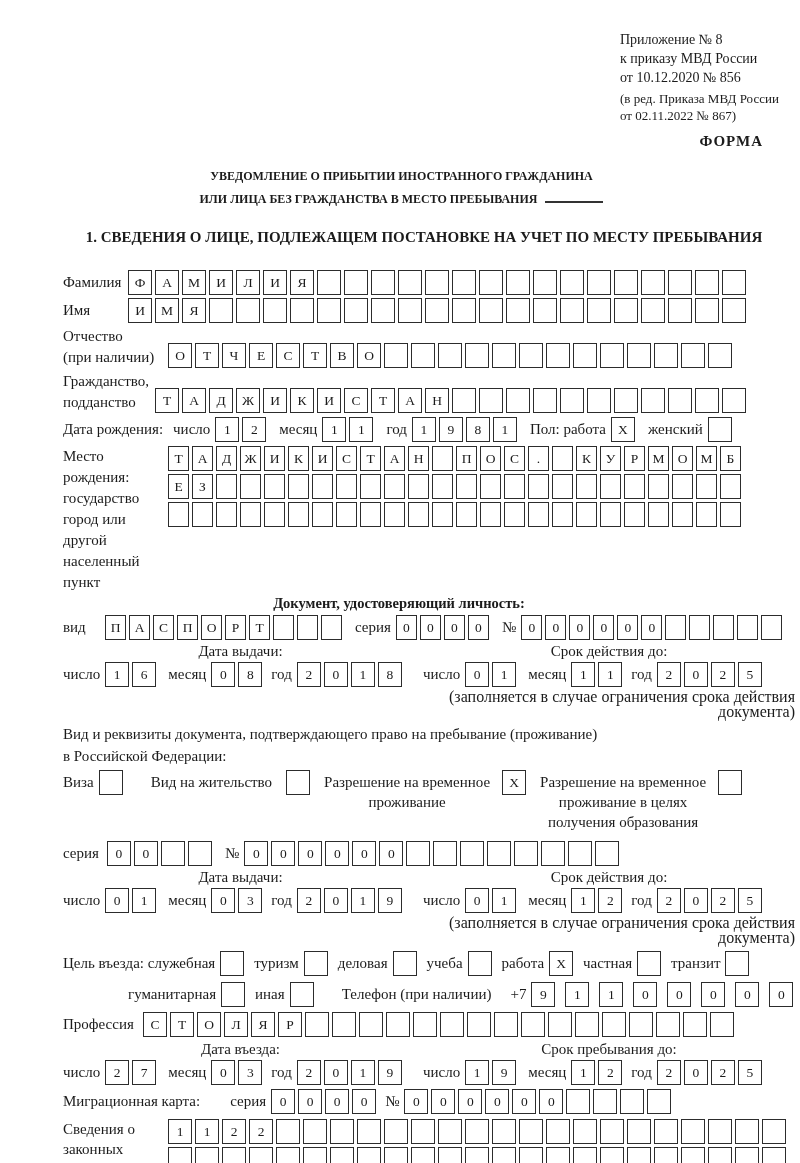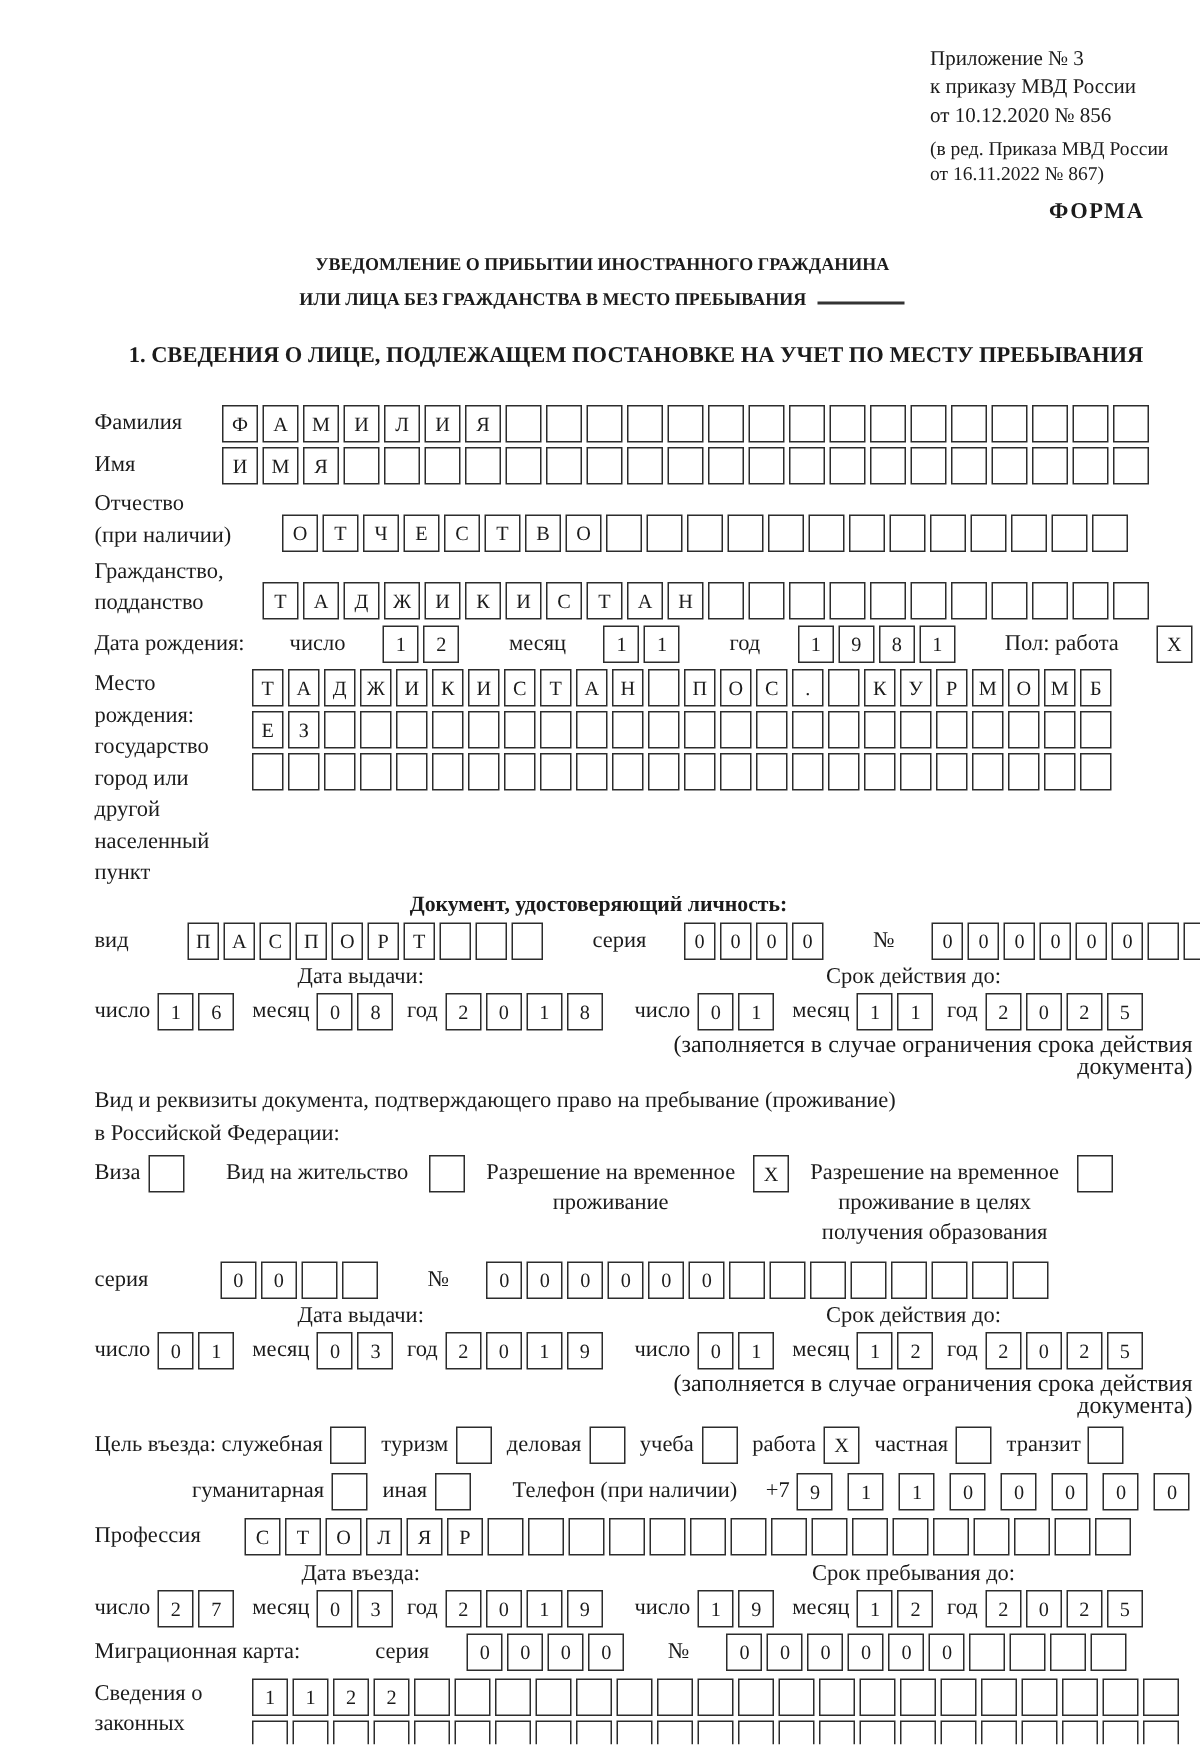--- a/index.html
+++ b/index.html
@@ -13,21 +13,21 @@
   
   .appendix { margin-left:557px; line-height:19px; font-size:14px; }
   .appendix .small { font-size:13px; line-height:17px; }
   .appendix .small.first { margin-top:3px; }
   .forma { text-align:right; padding-right:32px; margin-top:9px; font-weight:bold; font-size:15px; letter-spacing:1px; }
   .title { margin-top:15px; margin-right:55px; text-align:center; font-weight:bold; font-size:12px; line-height:23px; }
   .blank-line { display:inline-block; width:58px; border-bottom:2px solid #333; height:14px; margin-left:8px; }
   .sec1 { margin-top:18px; margin-right:10px; text-align:center; font-weight:bold; font-size:15px; }
 
   .fields { margin-top:24px; }
-  .frow { display:flex; align-items:center; margin-bottom:3px;gap:20px; }
+  .frow { display:flex; align-items:center; margin-bottom:3px; }
   .frow.top { align-items:flex-end; }
   .flabel { flex:none; }
   .lw42{width:42px;} .lw65{width:65px;} .lw80{width:80px;} .lw92{width:92px;} .lw105{width:105px;}
   .two-line .ln { display:block; line-height:21px; }
   .cells { display:inline-flex; flex:none; }
   .cell {
     display:inline-flex; flex:none; align-items:center; justify-content:center;
     width:24px; height:25px; border:1.6px solid #2c2c2c; margin-right:3px;
     font-size:13.5px;
   }
@@ -64,25 +64,25 @@
   .purpose-row .plab { flex:none; margin-right:5px; }
   .purpose-row .cell { margin-right:10px; }
   .indent65 { padding-left:65px; }
 </style>
 </head>
 <body>
 
 <div class="page">
 
   <div class="appendix">
-    <div>Приложение № 3</div>
+    <div>Приложение № 8</div>
     <div>к приказу МВД России</div>
     <div>от 10.12.2020 № 856</div>
     <div class="small first">(в ред. Приказа МВД России</div>
-    <div class="small">от 16.11.2022 № 867)</div>
+    <div class="small">от 02.11.2022 № 867)</div>
   </div>
   <div class="forma">ФОРМА</div>
 
   <div class="title">
     <div>УВЕДОМЛЕНИЕ О ПРИБЫТИИ ИНОСТРАННОГО ГРАЖДАНИНА</div>
     <div><span>ИЛИ ЛИЦА БЕЗ ГРАЖДАНСТВА В МЕСТО ПРЕБЫВАНИЯ</span><span class="blank-line"></span></div>
   </div>
 
   <div class="sec1">1. СВЕДЕНИЯ О ЛИЦЕ, ПОДЛЕЖАЩЕМ ПОСТАНОВКЕ НА УЧЕТ ПО МЕСТУ ПРЕБЫВАНИЯ</div>
 

